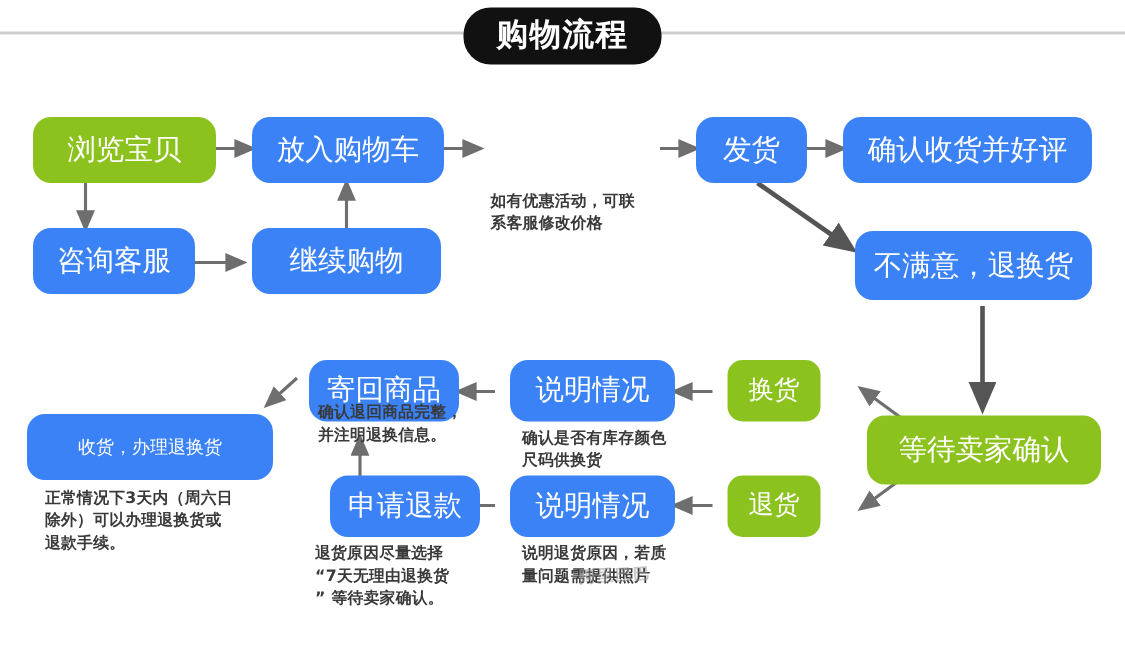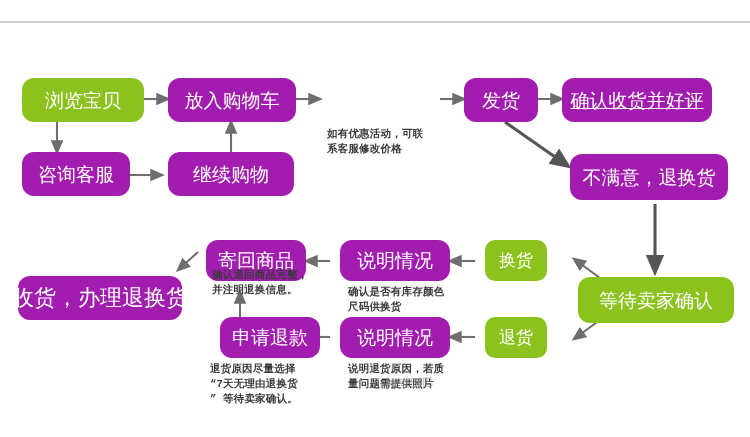--- a/index.html
+++ b/index.html
@@ -30,34 +30,33 @@
     display:flex;align-items:center;justify-content:center;
     border-radius:12px;
     color:#ffffff;
     font-size:19px;
     font-weight:normal;
     line-height:1;
     white-space:nowrap;
     box-sizing:border-box;
     padding:0 8px;
   }
-  .node.gray{background:#a21caf;}
+  .node.gray{background:#3b82f6;}
   .node.green{background:#8cc21e;}
   .node.sm{font-size:17px;border-radius:10px;}
 
   
   .caption{
     position:absolute;
     color:#3a3a3a;
     font-size:10.5px;
     line-height:1.45;
     font-weight:bold;
     white-space:pre-line;
     letter-spacing:0.2px;
-    font-family:Liberation Mono, monospace;
   }
 
   
   #wires{position:absolute;left:0;top:0;width:750px;height:437px;pointer-events:none;}
 
   
   .watermark{
     position:absolute;
     color:#9a9a9a;
     opacity:.55;
@@ -67,20 +66,21 @@
     white-space:nowrap;
     transform:rotate(-3deg);
   }
 </style>
 </head>
 <body>
 
 <div id="stage">
 
   <div class="title-rule"></div>
+  <div class="title-pill">购物流程</div>
 
   <svg id="wires" viewBox="0 0 750 437">
     <defs>
       <marker id="ah" markerWidth="7" markerHeight="7" refX="5.6" refY="3" orient="auto">
         <path d="M0,0 L7,3 L0,6 Z" fill="#6e6e6e"></path>
       </marker>
       <marker id="ahb" markerWidth="7" markerHeight="7" refX="5.6" refY="3" orient="auto">
         <path d="M0,0 L7,3 L0,6 Z" fill="#555555"></path>
       </marker>
     </defs>
@@ -119,21 +119,21 @@
 
   <div class="node green" style="left:22px;top:78px;width:122px;height:44px;">浏览宝贝</div>
 
   <div class="node gray" style="left:168px;top:78px;width:128px;height:44px;">放入购物车</div>
 
   <div class="caption" style="left:327px;top:127px;width:125px;">如有优惠活动，可联
 系客服修改价格</div>
 
   <div class="node gray" style="left:464px;top:78px;width:74px;height:44px;">发货</div>
 
-  <div class="node gray" style="left:562px;top:78px;width:150px;height:44px;text-decoration:underline;">确认收货并好评</div>
+  <div class="node gray" style="left:562px;top:78px;width:166px;height:44px;">确认收货并好评</div>
 
   <div class="node gray" style="left:22px;top:152px;width:108px;height:44px;">咨询客服</div>
 
   <div class="node gray" style="left:168px;top:152px;width:126px;height:44px;">继续购物</div>
 
   <div class="node gray" style="left:570px;top:154px;width:158px;height:46px;">不满意，退换货</div>
 
   <div class="node green" style="left:578px;top:277px;width:156px;height:46px;">等待卖家确认</div>
 
   <div class="node green sm" style="left:485px;top:240px;width:62px;height:41px;">换货</div>
@@ -151,15 +151,18 @@
 
   <div class="node gray" style="left:206px;top:240px;width:100px;height:41px;">寄回商品</div>
   <div class="caption" style="left:212px;top:268px;width:120px;">确认退回商品完整，
 并注明退换信息。</div>
 
   <div class="node gray" style="left:220px;top:317px;width:100px;height:41px;">申请退款</div>
   <div class="caption" style="left:210px;top:362px;width:122px;">退货原因尽量选择
  “7天无理由退换货
 ” 等待卖家确认。</div>
 
-  <div class="node gray" style="left:18px;top:276px;width:164px;height:44px;font-size:22px;">收货，办理退换货</div>
+  <div class="node gray" style="left:18px;top:276px;width:164px;height:44px;font-size:12px;">收货，办理退换货</div>
+  <div class="caption" style="left:30px;top:325px;width:160px;">正常情况下3天内（周六日
+除外）可以办理退换货或
+退款手续。</div>
 
 </div>
 
 </body></html>

